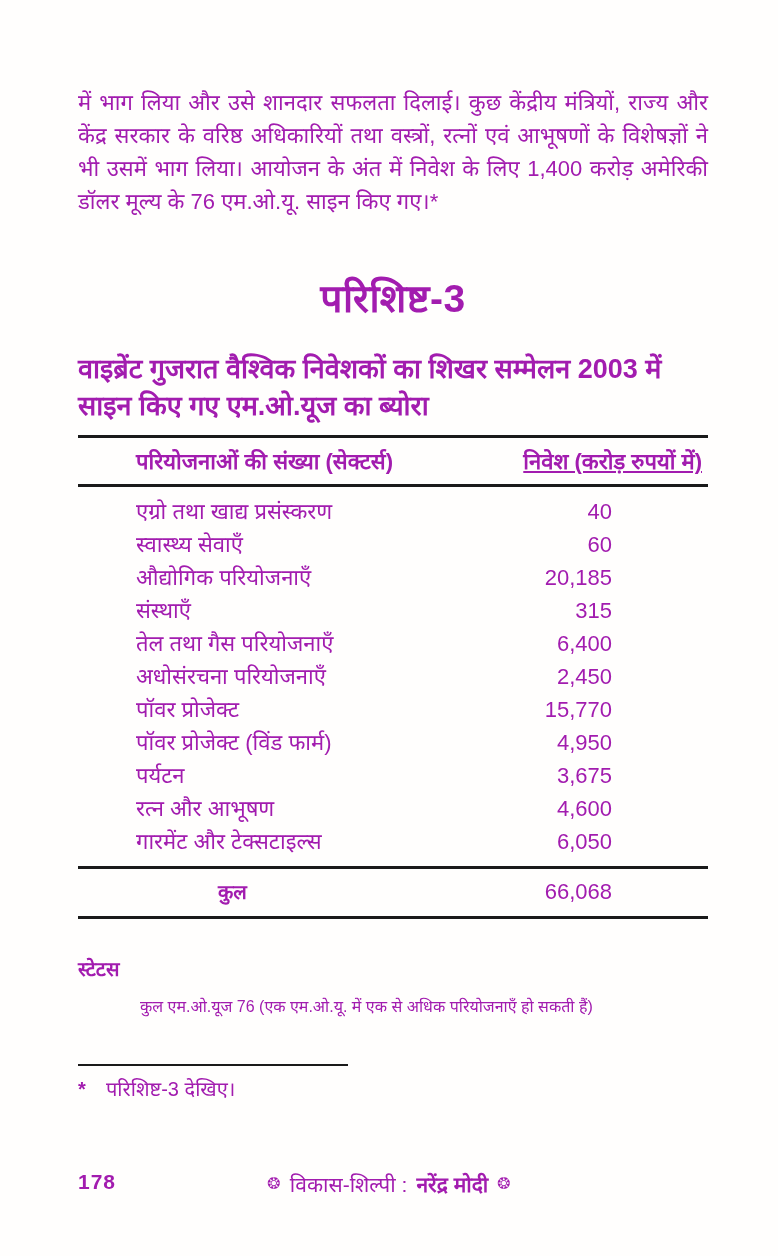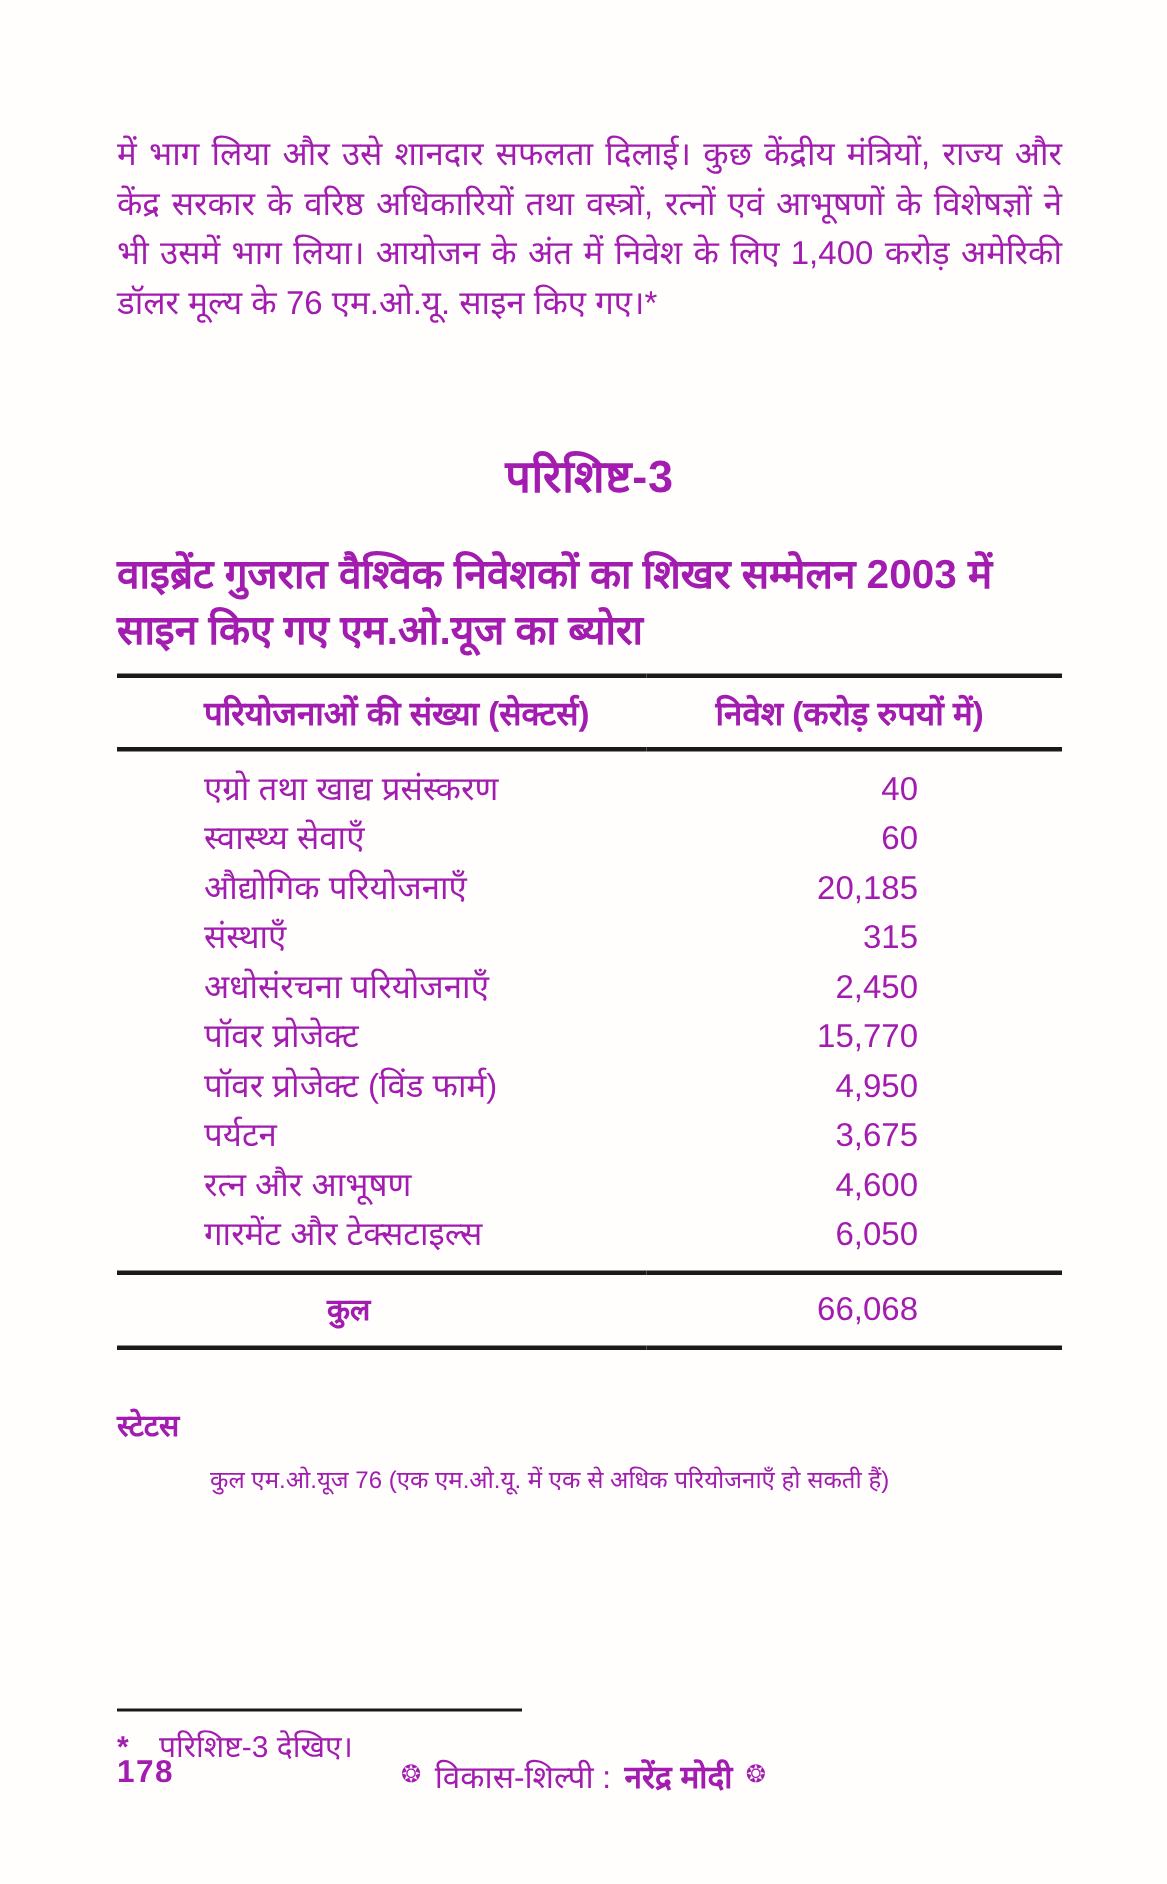--- a/index.html
+++ b/index.html
@@ -16,22 +16,22 @@
 
   .intro {
     font-size:22px; line-height:33px;
     text-align:justify;
     margin:0;
   }
 
   .appendix-title {
     text-align:center;
     font-weight:700;
-    font-size:30px;
-    margin:78px 0 0 0;
+    font-size:39px;
+    margin:52px 0 0 0;
     letter-spacing:0.5px;
   }
 
   .subtitle {
     font-weight:700;
     font-size:27px;
     line-height:37px;
     margin:28px 0 0 0;
   }
 
@@ -42,21 +42,21 @@
     font-size:22px;
   }
   table.mou-table thead th {
     border-top:3px solid #1a1a1a;
     border-bottom:3px solid #1a1a1a;
     font-weight:700;
     padding:7px 0 9px 0;
     font-size:22px;
   }
   th.h-sector { text-align:left; padding-left:58px !important; width:56%; }
-  th.h-invest { text-align:center; padding-right:6px !important; }
+  th.h-invest { text-align:right; padding-right:6px !important;text-decoration:underline; }
   table.mou-table tbody td { padding:4px 0; line-height:25px; }
   table.mou-table tbody tr:first-child td { padding-top:12px; }
   table.mou-table tbody tr:last-child td  { padding-bottom:12px; }
   td.c-label { padding-left:58px !important; }
   td.c-value { text-align:right; padding-right:96px !important; }
 
   tr.total-row td {
     border-top:3px solid #1a1a1a;
     border-bottom:3px solid #1a1a1a;
     padding:9px 0 11px 0;
@@ -71,21 +71,21 @@
   }
   .status-text {
     font-size:16px; line-height:33px;
     text-indent:62px;
     margin:8px 0 0 0;
     text-align:justify;
   }
 
   .footnote {
     position:absolute;
-    left:78px; top:1139px;
+    left:78px; top:1064px;
     width:270px;
     border-top:2px solid #1a1a1a;
     padding-top:9px;
     font-size:20px;
     white-space:nowrap;
   }
   .footnote .fn-marker { display:inline-block; width:28px; font-weight:700; }
 
   .footer {
     position:absolute;
@@ -140,20 +140,24 @@
             <td class="c-label">स्वास्थ्य सेवाएँ</td>
             <td class="c-value">60</td>
           </tr>
           <tr>
             <td class="c-label">औद्योगिक परियोजनाएँ</td>
             <td class="c-value">20,185</td>
           </tr>
           <tr>
             <td class="c-label">संस्थाएँ</td>
             <td class="c-value">315</td>
+          </tr>
+          <tr>
+            <td class="c-label">तेल तथा गैस परियोजनाएँ</td>
+            <td class="c-value">6,400</td>
           </tr>
           <tr>
             <td class="c-label">अधोसंरचना परियोजनाएँ</td>
             <td class="c-value">2,450</td>
           </tr>
           <tr>
             <td class="c-label">पॉवर प्रोजेक्ट</td>
             <td class="c-value">15,770</td>
           </tr>
           <tr>

